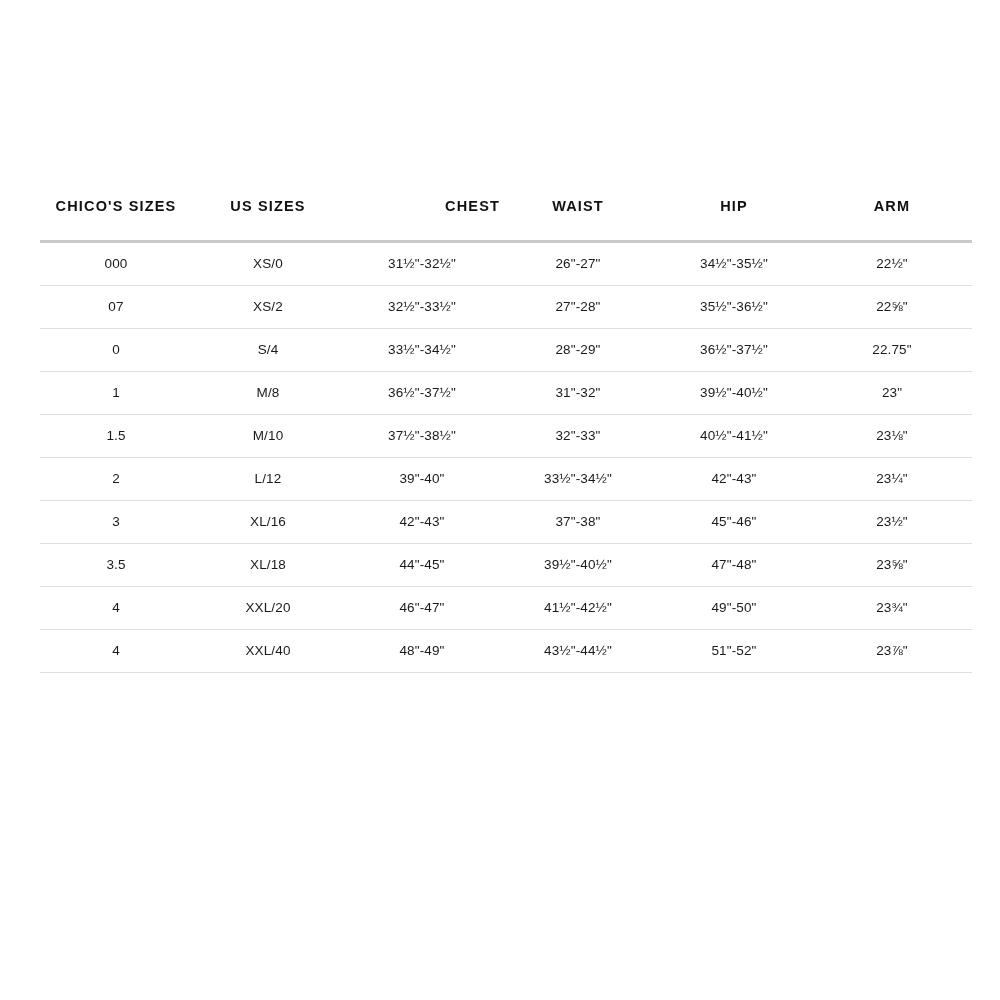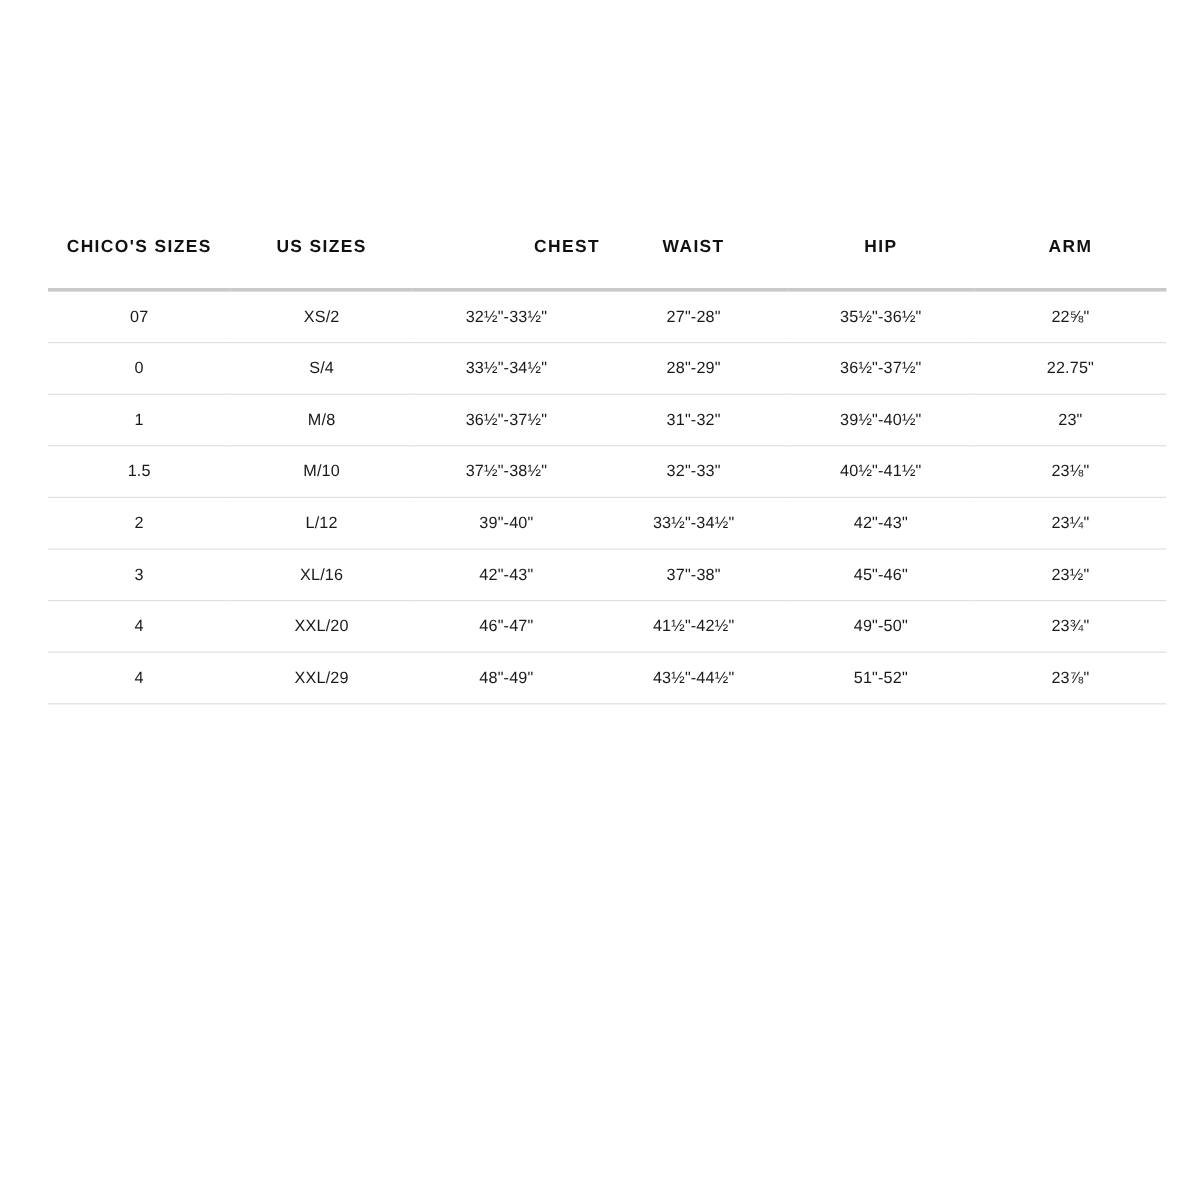--- a/index.html
+++ b/index.html
@@ -102,20 +102,28 @@
           <th class="col-hip">
               <span class="thead-label">HIP</span>
             </th>
           <th class="col-arm">
               <span class="thead-label">ARM</span>
             </th>
         </tr>
       </thead>
       <tbody>
         <tr>
+          <td>000</td>
+          <td>XS/0</td>
+          <td>31½"-32½"</td>
+          <td>26"-27"</td>
+          <td>34½"-35½"</td>
+          <td>22½"</td>
+        </tr>
+        <tr>
           <td>07</td>
           <td>XS/2</td>
           <td>32½"-33½"</td>
           <td>27"-28"</td>
           <td>35½"-36½"</td>
           <td>22⅝"</td>
         </tr>
         <tr>
           <td>0</td>
           <td>S/4</td>
@@ -150,30 +158,38 @@
         </tr>
         <tr>
           <td>3</td>
           <td>XL/16</td>
           <td>42"-43"</td>
           <td>37"-38"</td>
           <td>45"-46"</td>
           <td>23½"</td>
         </tr>
         <tr>
+          <td>3.5</td>
+          <td>XL/18</td>
+          <td>44"-45"</td>
+          <td>39½"-40½"</td>
+          <td>47"-48"</td>
+          <td>23⅝"</td>
+        </tr>
+        <tr>
           <td>4</td>
           <td>XXL/20</td>
           <td>46"-47"</td>
           <td>41½"-42½"</td>
           <td>49"-50"</td>
           <td>23¾"</td>
         </tr>
         <tr>
           <td>4</td>
-          <td>XXL/29</td>
+          <td>XXL/40</td>
           <td>48"-49"</td>
           <td>43½"-44½"</td>
           <td>51"-52"</td>
           <td>23⅞"</td>
         </tr>
       </tbody>
     </table>
   </div>
 </div>
 

